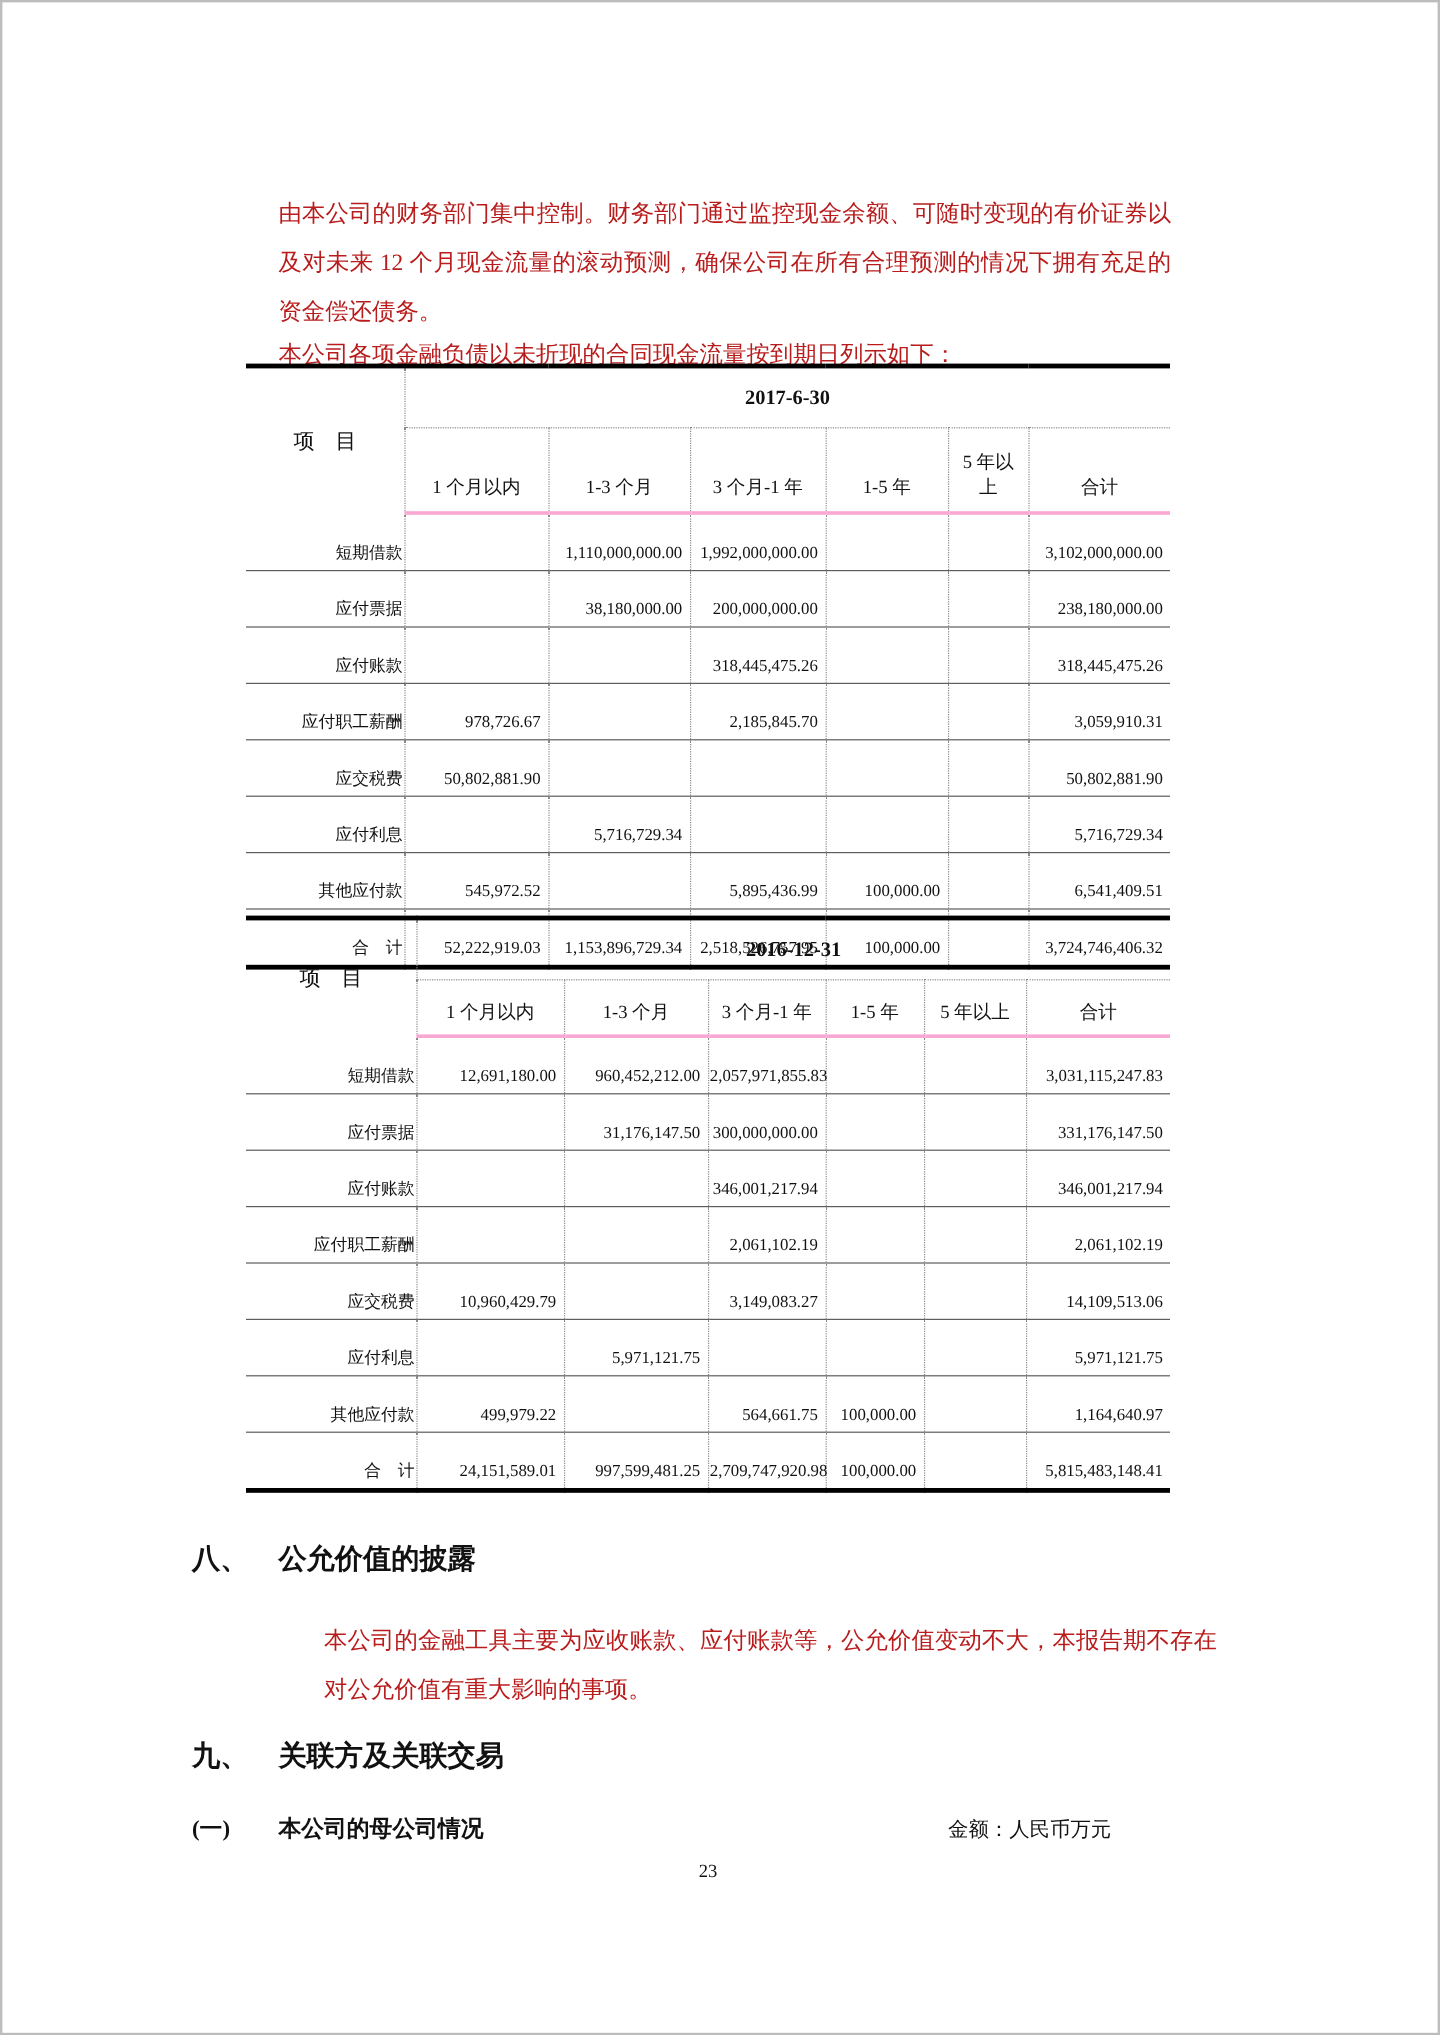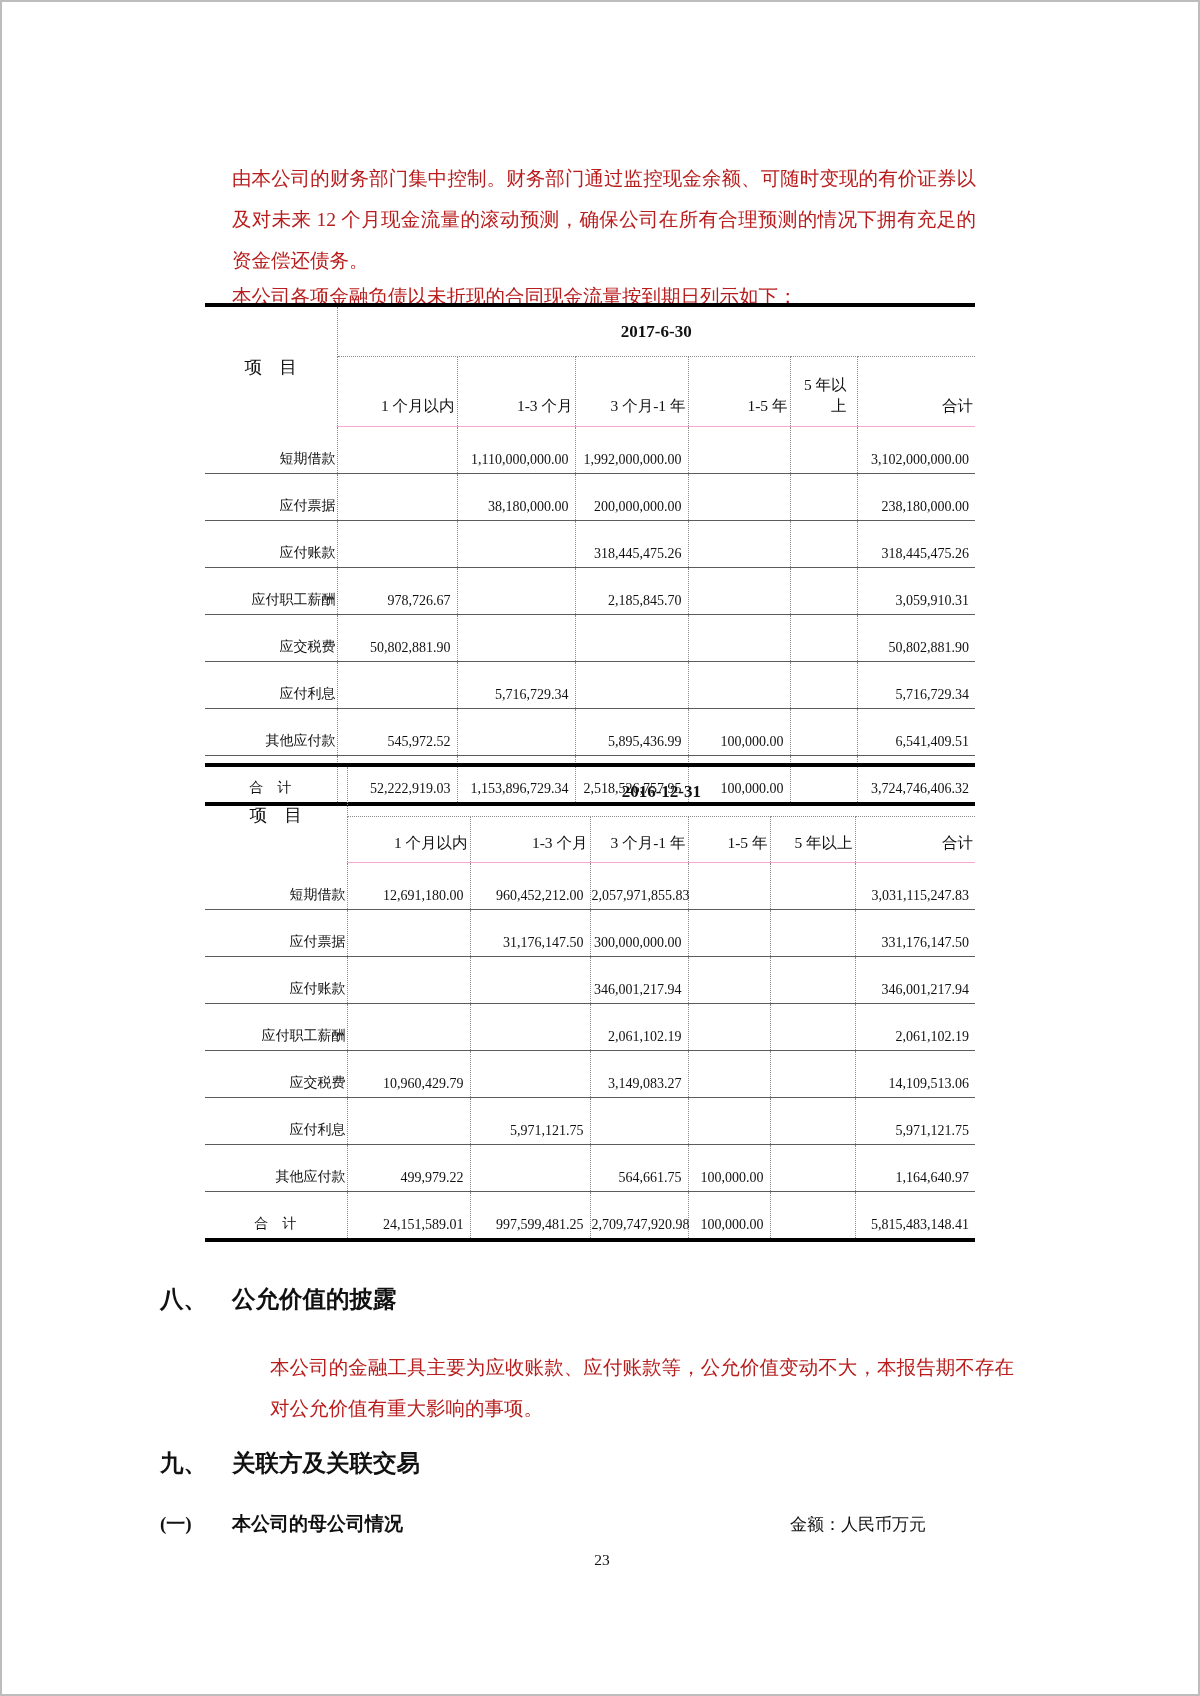--- a/index.html
+++ b/index.html
@@ -30,34 +30,34 @@
   table.fin th, table.fin td { border-right:1px dotted #8a8a8a; }
   table.fin th:last-child, table.fin td:last-child { border-right:none; }
 
   tr.h1 th.item-h { font-size:17.5px; vertical-align:middle; text-align:center; }
   tr.h1 th.date-h {
     height:47px; font-size:17px; text-align:center; vertical-align:middle;
     border-bottom:1px dotted #8a8a8a;
     font-weight:bold;
   }
   tr.h2 th {
-    font-size:15.5px; text-align:right; vertical-align:bottom;
-    padding:0 2px 9px 2px; border-bottom:1px solid #f9a8d4;
+    font-size:15.5px; text-align:center; vertical-align:bottom;
+    padding:0 2px 9px 2px; border-bottom:3px solid #f9a8d4;
   }
   #table1 tr.h2 th { height:60px; }
   #table1 tr.h2 th:nth-child(5) { padding:0 10px 9px 10px; } 
   #table2 tr.h2 th { height:37px; padding-bottom:8px; }
 
   table.fin tbody td {
     height:40px; vertical-align:bottom; padding-bottom:5px;
     border-bottom:1px solid #5c5c5c; font-size:14px;
   }
   table.fin tbody tr:last-child td { border-bottom:none; }
   td.lbl { font-size:17px; padding-left:8px; text-align:right; }
-  td.lbl.total { text-align:center; padding-left:0; }
+  td.lbl.total { padding-left:0; }
   td.num { text-align:right; padding-right:6px; white-space:nowrap; }
 
   
   .sec { position:absolute; left:160px; display:flex; font-weight:bold; }
   .sec .num  { width:72px; font-size:23.5px; }
   .sec .title{ font-size:23.5px; }
   #sec8 { top:1283px; }
   #sec8-body {
     left:232px; top:1327px; width:744px; text-align:justify; font-weight:normal;margin-left:38px;
   }
@@ -65,21 +65,20 @@
   .subsec {
     position:absolute; left:160px; top:1511px; width:766px;
     display:flex; align-items:baseline;
   }
   .subsec .num   { width:72px; font-size:19px; font-weight:bold; }
   .subsec .title { font-size:19px; font-weight:bold; }
   .subsec .note  { margin-left:auto; font-size:17px; font-weight:normal; }
   .pagenum {
     position:absolute; top:1551px; left:0; width:1180px; text-align:center;
     font-size:15.5px;
-    padding-left:12px;
   }
 </style>
 </head>
 <body>
 
 <div class="page-frame"></div>
 
 <p class="para" id="intro">由本公司的财务部门集中控制。财务部门通过监控现金余额、可随时变现的有价证券以及对未来 12 个月现金流量的滚动预测，确保公司在所有合理预测的情况下拥有充足的资金偿还债务。</p>
 <p class="para" id="table-intro">本公司各项金融负债以未折现的合同现金流量按到期日列示如下：</p>
 

